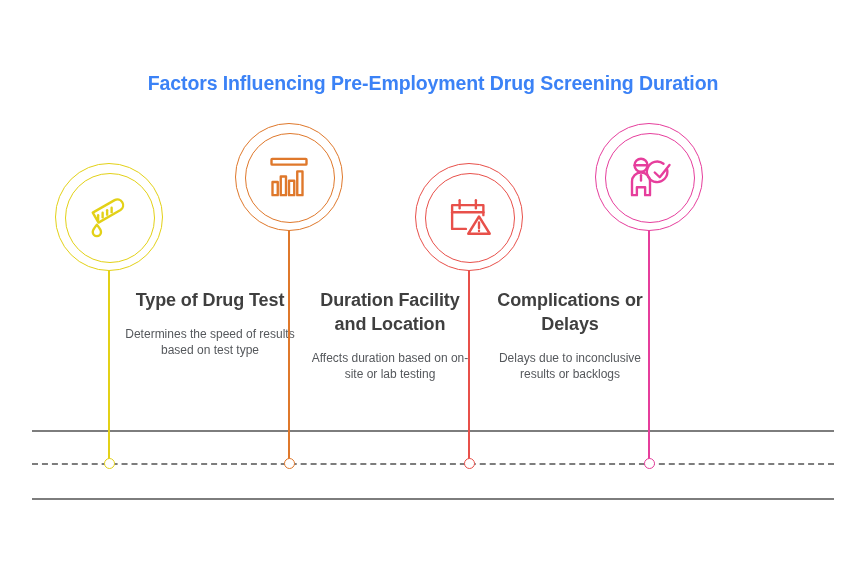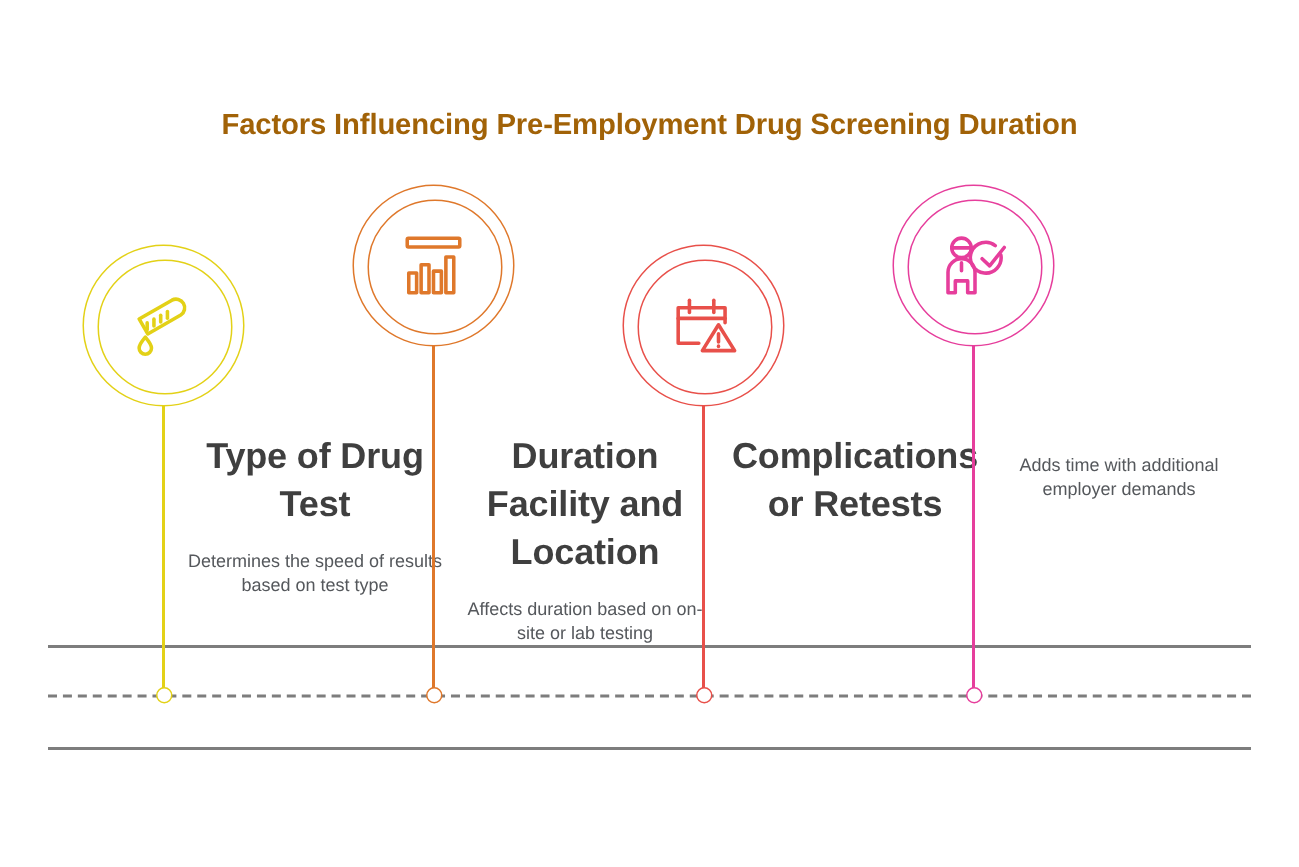--- a/index.html
+++ b/index.html
@@ -21,21 +21,21 @@
 
   
   #chart-title {
     position: absolute;
     left: 0;
     top: 72px;
     width: 866px;
     text-align: center;
     font-size: 19.5px;
     font-weight: bold;
-    color: #a16207;
+    color: #3b82f6;
     letter-spacing: -0.1px;
   }
 
   
   .rule {
     position: absolute;
     left: 32px;
     width: 802px;
     height: 0;
     border-top: 2px solid #7d7d7d;
@@ -113,21 +113,21 @@
     height: 60px;
     display: block;
   }
 
   
   .textblock {
     position: absolute;
     text-align: center;
   }
   .node-title {
-    font-size: 24px;
+    font-size: 18px;
     font-weight: bold;
     color: #3f3f3f;
     line-height: 1.33;
     letter-spacing: -0.1px;
   }
   .node-desc {
     margin-top: 13px;
     font-size: 12px;
     font-weight: normal;
     color: #55585c;
@@ -200,38 +200,38 @@
         <path d="M10.5 20.2 H35.5"></path>
         <path d="M16.5 10.5 V17"></path>
         <path d="M29.5 10.5 V17"></path>
         <path d="M32 23.6 L40.6 37.4 H23.4 Z"></path>
         <path d="M32 28.4 v4.4"></path>
         <path d="M32 35.0 v0.2"></path>
       </svg>
     </div>
 
     <div class="textblock" style="left:16px; top:289px; width:170px;">
-      <div class="node-title">Complications or Retests</div>
+      <div class="node-title">Complications or Delays</div>
+      <div class="node-desc">Delays due to inconclusive results or backlogs</div>
     </div>
   </div>
 
   <div class="node" style="left:649px;">
     <div class="stem" style="top:230px; height:233px; background:#E63E9C;"></div>
     <div class="end-dot" style="border-color:#E63E9C;"></div>
 
     <div class="medallion" style="top:123px; border-color:#E63E9C; color:#E63E9C;">
       <div class="inner-ring"></div>
       <svg viewBox="0 0 48 48" fill="none" stroke="#E63E9C" stroke-width="1.9" stroke-linecap="round" stroke-linejoin="round">
         <circle cx="17.6" cy="14.6" r="5.2"></circle>
         <path d="M12.6 14.6 H22.6"></path>
         <path d="M10.4 38.5 V27.6 a7.2 7.2 0 0 1 7.2 -7.2 a7.2 7.2 0 0 1 7.2 7.2 V38.5 H20.9 V32.2 H14.3 V38.5 Z"></path>
         <path d="M17.6 22.6 v4.2"></path>
         <path d="M38.6 18.4 a8.2 8.2 0 1 1 -3.0 -5.0"></path>
         <path d="M28.6 20.4 L32.6 24.2 L40.4 14.4"></path>
       </svg>
     </div>
 
     <div class="textblock" style="left:16px; top:289px; width:162px;">
-      <div class="node-desc">Adds time with additional employer demands</div>
     </div>
   </div>
 
 </div>
 
 </body></html>

